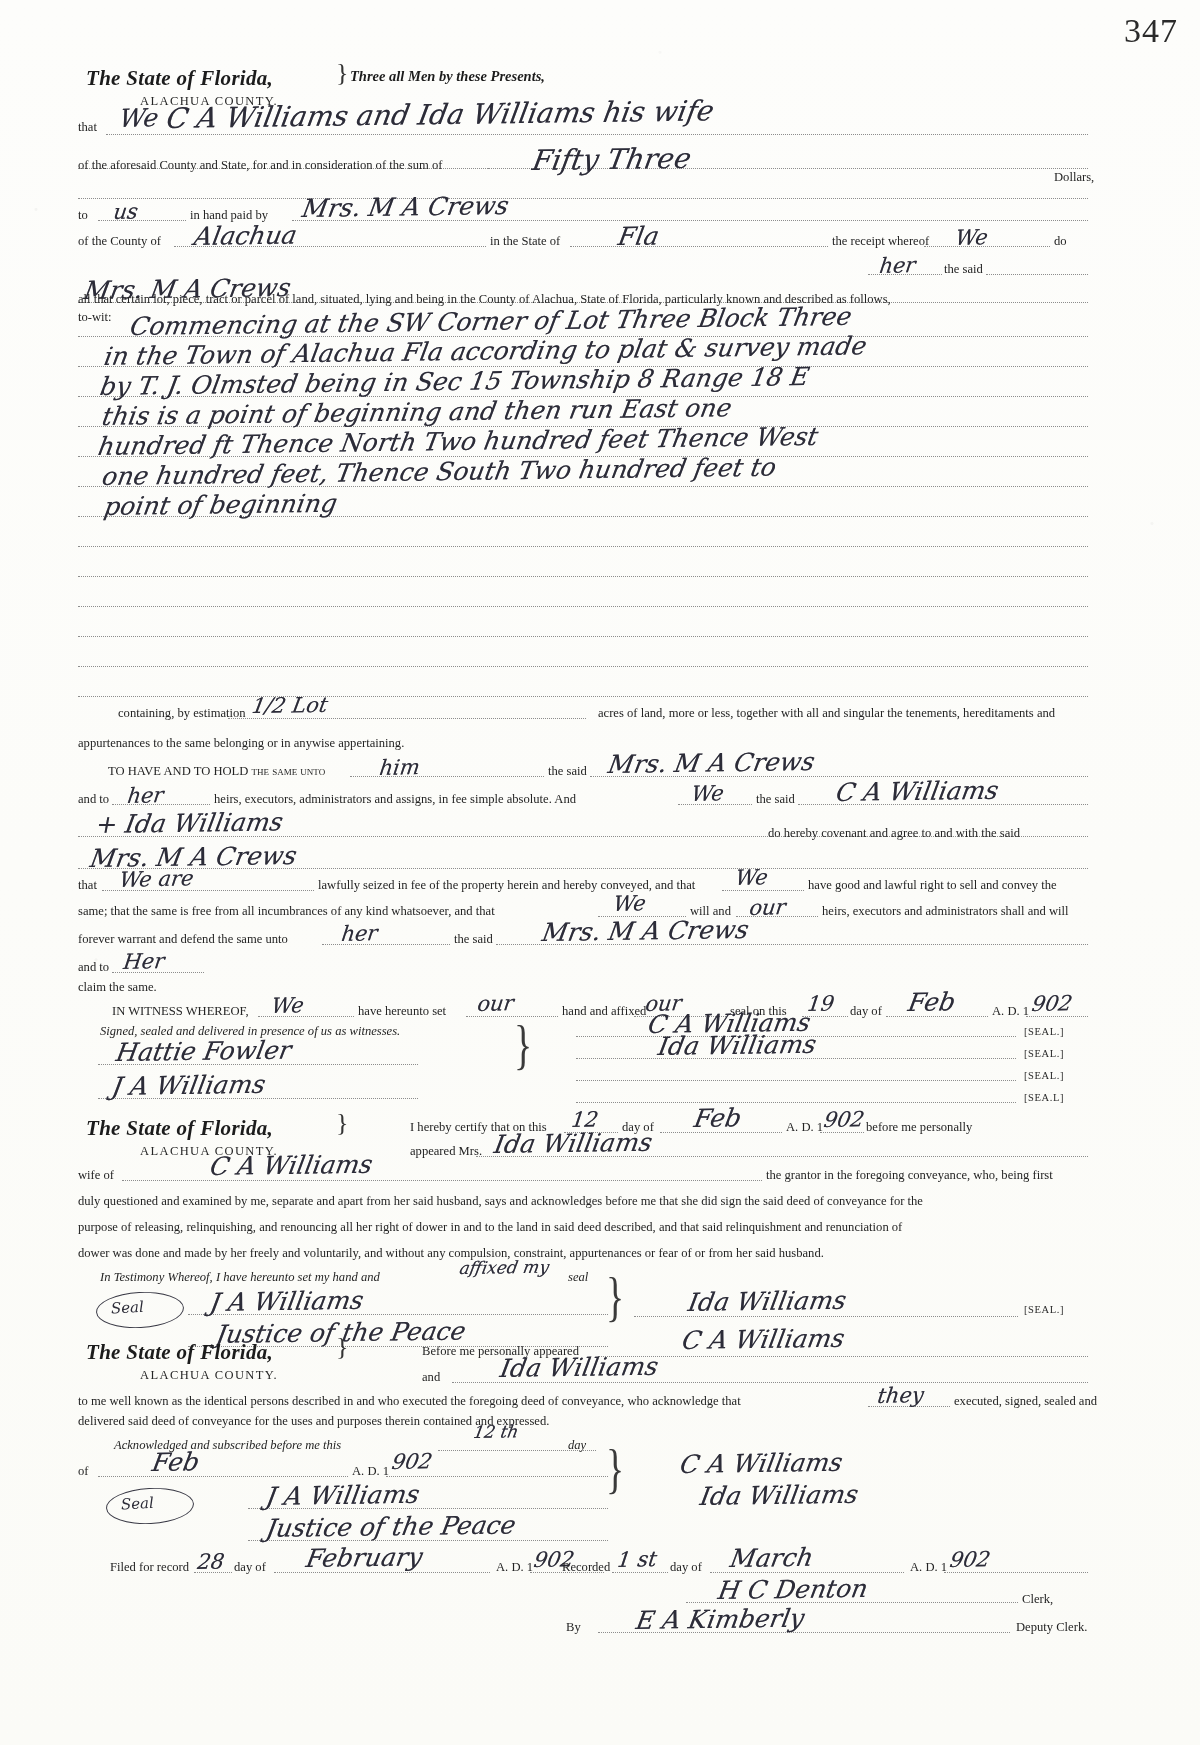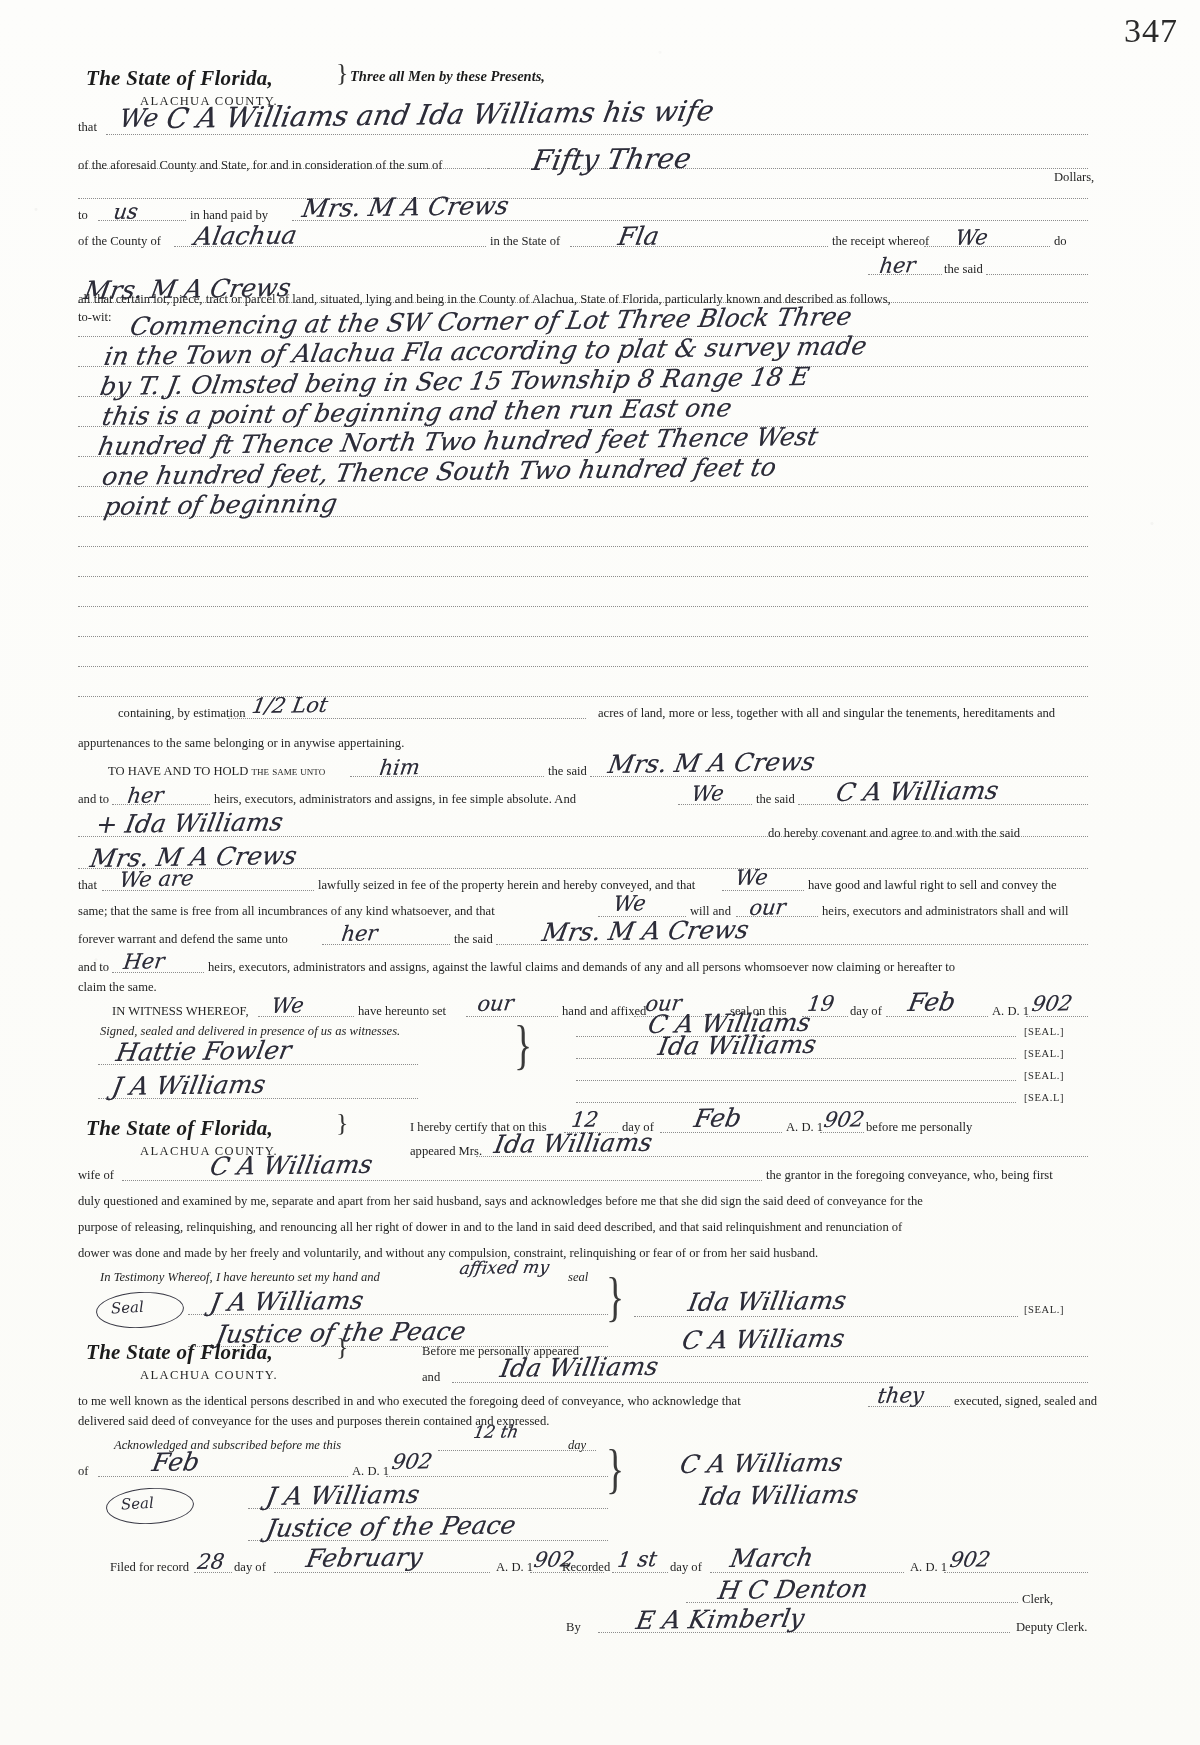--- a/index.html
+++ b/index.html
@@ -286,21 +286,20 @@
     <div class="pt" style="left:0px; top:874px;">forever warrant and defend the same unto</div>
     <div class="rule" style="left:244px; top:886px; width:128px;"></div>
     <div class="hw m sk1" style="left:262px; top:864px;">her</div>
     <div class="pt" style="left:376px; top:874px;">the said</div>
     <div class="rule" style="left:418px; top:886px; width:592px;"></div>
     <div class="hw l sk2" style="left:462px; top:860px;">Mrs. M A Crews</div>
 
     <div class="pt" style="left:0px; top:902px;">and to</div>
     <div class="rule" style="left:34px; top:914px; width:92px;"></div>
     <div class="hw m sk1" style="left:44px; top:892px;">Her</div>
-    <div class="pt" style="left:130px; top:902px;">heirs, executors, administrators and assigns, against the lawful claims and demands of any and all persons whomsoever now claiming or hereafter to</div>
     <div class="pt" style="left:0px; top:922px;">claim the same.</div>
 
     <div class="pt cap" style="left:34px; top:946px;">IN WITNESS WHEREOF,</div>
     <div class="rule" style="left:180px; top:958px; width:96px;"></div>
     <div class="hw m sk1" style="left:192px; top:936px;">We</div>
     <div class="pt" style="left:280px; top:946px;">have hereunto set</div>
     <div class="rule" style="left:388px; top:958px; width:92px;"></div>
     <div class="hw m sk1" style="left:398px; top:934px;">our</div>
     <div class="pt" style="left:484px; top:946px;">hand and affixed</div>
     <div class="rule" style="left:556px; top:958px; width:92px;"></div>
@@ -357,21 +356,21 @@
     <div class="rule" style="left:398px; top:1098px; width:612px;"></div>
     <div class="hw l sk2" style="left:414px; top:1072px;">Ida Williams</div>
 
     <div class="pt" style="left:0px; top:1110px;">wife of</div>
     <div class="rule" style="left:44px; top:1122px; width:640px;"></div>
     <div class="hw l sk2" style="left:130px; top:1094px;">C A Williams</div>
     <div class="pt" style="left:688px; top:1110px;">the grantor in the foregoing conveyance, who, being first</div>
 
     <div class="pt" style="left:0px; top:1162px;">purpose of releasing, relinquishing, and renouncing all her right of dower in and to the land in said deed described, and that said relinquishment and renunciation of</div>
     <div class="pt" style="left:0px; top:1136px;">duly questioned and examined by me, separate and apart from her said husband, says and acknowledges before me that she did sign the said deed of conveyance for the</div>
-    <div class="pt" style="left:0px; top:1188px;">dower was done and made by her freely and voluntarily, and without any compulsion, constraint, relinquishing or fear of or from her said husband.</div>
+    <div class="pt" style="left:0px; top:1188px;">dower was done and made by her freely and voluntarily, and without any compulsion, constraint, appurtenances or fear of or from her said husband.</div>
 
     <div class="pt it" style="left:22px; top:1212px;">In Testimony Whereof, I have hereunto set my hand and</div>
     <div class="hw s sk2" style="left:380px; top:1200px;">affixed my</div>
     <div class="pt it" style="left:490px; top:1212px;">seal</div>
 
     <div class="bigbrace" style="left:528px; top:1212px;">}</div>
 
     <div class="sealring" style="left:18px; top:1234px;">
       <span>Seal</span>
     </div>

